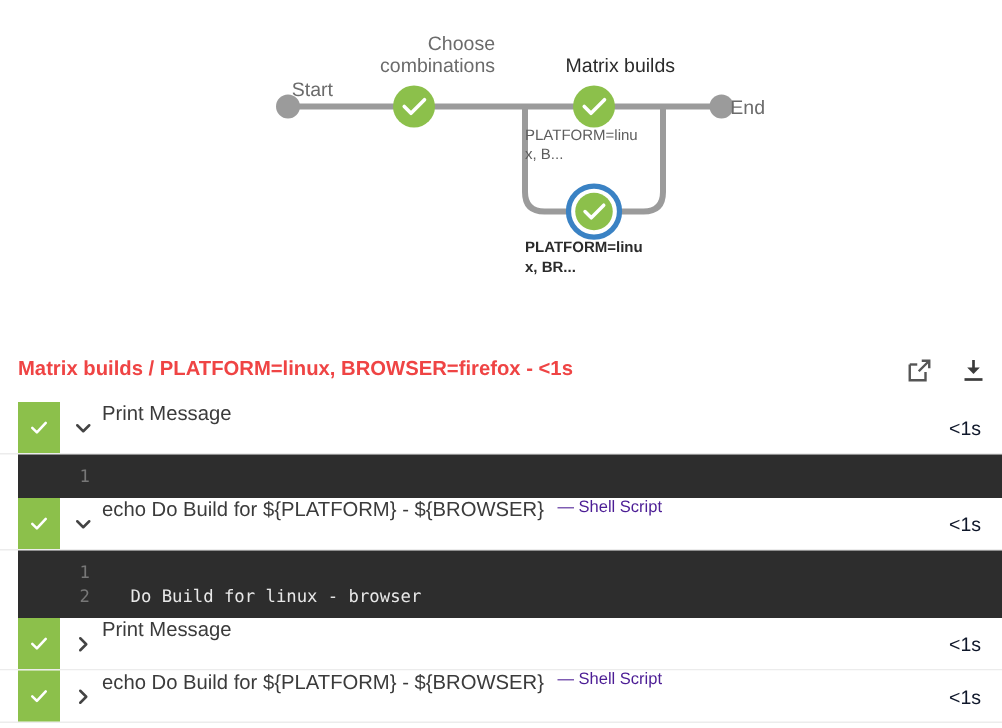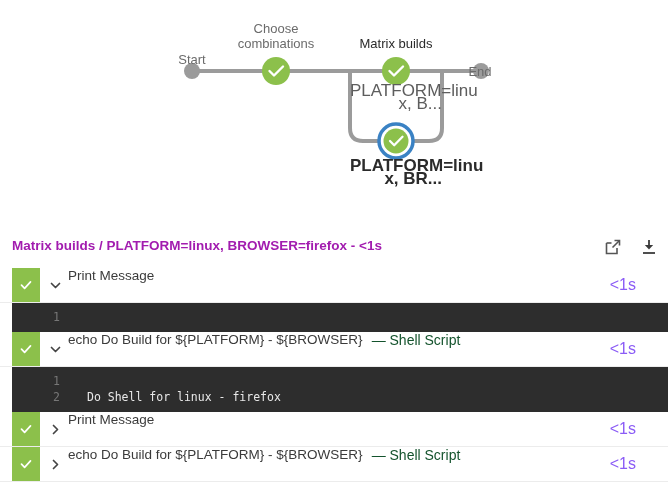--- a/index.html
+++ b/index.html
@@ -11,47 +11,47 @@
     overflow:hidden;
   }
   .app{position:relative;width:668px;height:485px;}
 
   
   .graph{position:relative;width:668px;height:205px;background:#ffffff;}
   .graph svg{position:absolute;left:0;top:0;}
 
   .stage-label{
     position:absolute;
-    text-align:center;
+    text-align:right;
     font-size:13px;
     color:#6b6b6b;
     line-height:15px;
     white-space:pre-line;
   }
   .stage-label.bold{color:#2b2b2b;font-weight:normal;}
 
   .node-label{
     position:absolute;
-    text-align:right;
-    font-size:17px;
+    text-align:left;
+    font-size:10px;
     color:#5d5d5d;
     line-height:13px;
     white-space:pre-line;
     width:92px;
   }
   .node-label.bold{color:#2b2b2b;font-weight:bold;}
 
   
   .log-header{
     position:absolute;left:0;top:228px;width:668px;height:40px;
     background:#ffffff;
   }
   .log-title{
     position:absolute;left:12px;top:10px;
-    font-size:13.5px;color:#a21caf;font-weight:bold;
+    font-size:13.5px;color:#ef4444;font-weight:bold;
     letter-spacing:0px;
     white-space:nowrap;
   }
   .header-actions{
     position:absolute;right:8px;top:8px;
     display:flex;align-items:center;gap:14px;
   }
   .hdr-icon{
     width:22px;height:22px;display:flex;align-items:center;justify-content:center;
     cursor:pointer;
@@ -74,26 +74,26 @@
     display:flex;align-items:center;justify-content:center;
     cursor:pointer;
   }
   .row-label{
     position:absolute;left:68px;top:0;height:34px;
     display:flex;
     font-size:13.5px;color:#3b3b3b;
     white-space:nowrap;
   }
   .row-sub{
-    color:#14532d;font-size:14px;margin-left:9px;
+    color:#4c1d95;font-size:11px;margin-left:9px;
   }
   .row-dur{
-    position:absolute;right:32px;top:0;height:34px;
+    position:absolute;right:14px;top:0;height:34px;
     display:flex;align-items:center;
-    font-size:16px;color:#8b5cf6;
+    font-size:13px;color:#0f172a;
   }
 
   
   .console{
     position:relative;
     margin-left:12px;
     background:#2d2d2d;
     padding:6px 0 7px 0;
     font-family:"DejaVu Sans Mono", monospace;
     font-size:11.5px;
@@ -224,21 +224,21 @@
         <span class="row-sub">— Shell Script</span>
       </div>
       <div class="row-dur">&lt;1s</div>
     </div>
     <div class="console">
       <div class="cline">
         <span class="cnum">1</span>
       </div>
       <div class="cline">
         <span class="cnum">2</span>
-        <span class="ctext">Do Shell for linux - firefox</span>
+        <span class="ctext">Do Build for linux - browser</span>
       </div>
     </div>
 
     <div class="row">
       <div class="status-sq">
         <svg width="14" height="14" viewBox="0 0 14 14">
           <path d="M2.5 7.2 L5.6 10.3 L11.5 3.9" fill="none" stroke="#ffffff" stroke-width="1.7" stroke-linecap="round" stroke-linejoin="round"></path>
         </svg>
       </div>
       <div class="chev">

